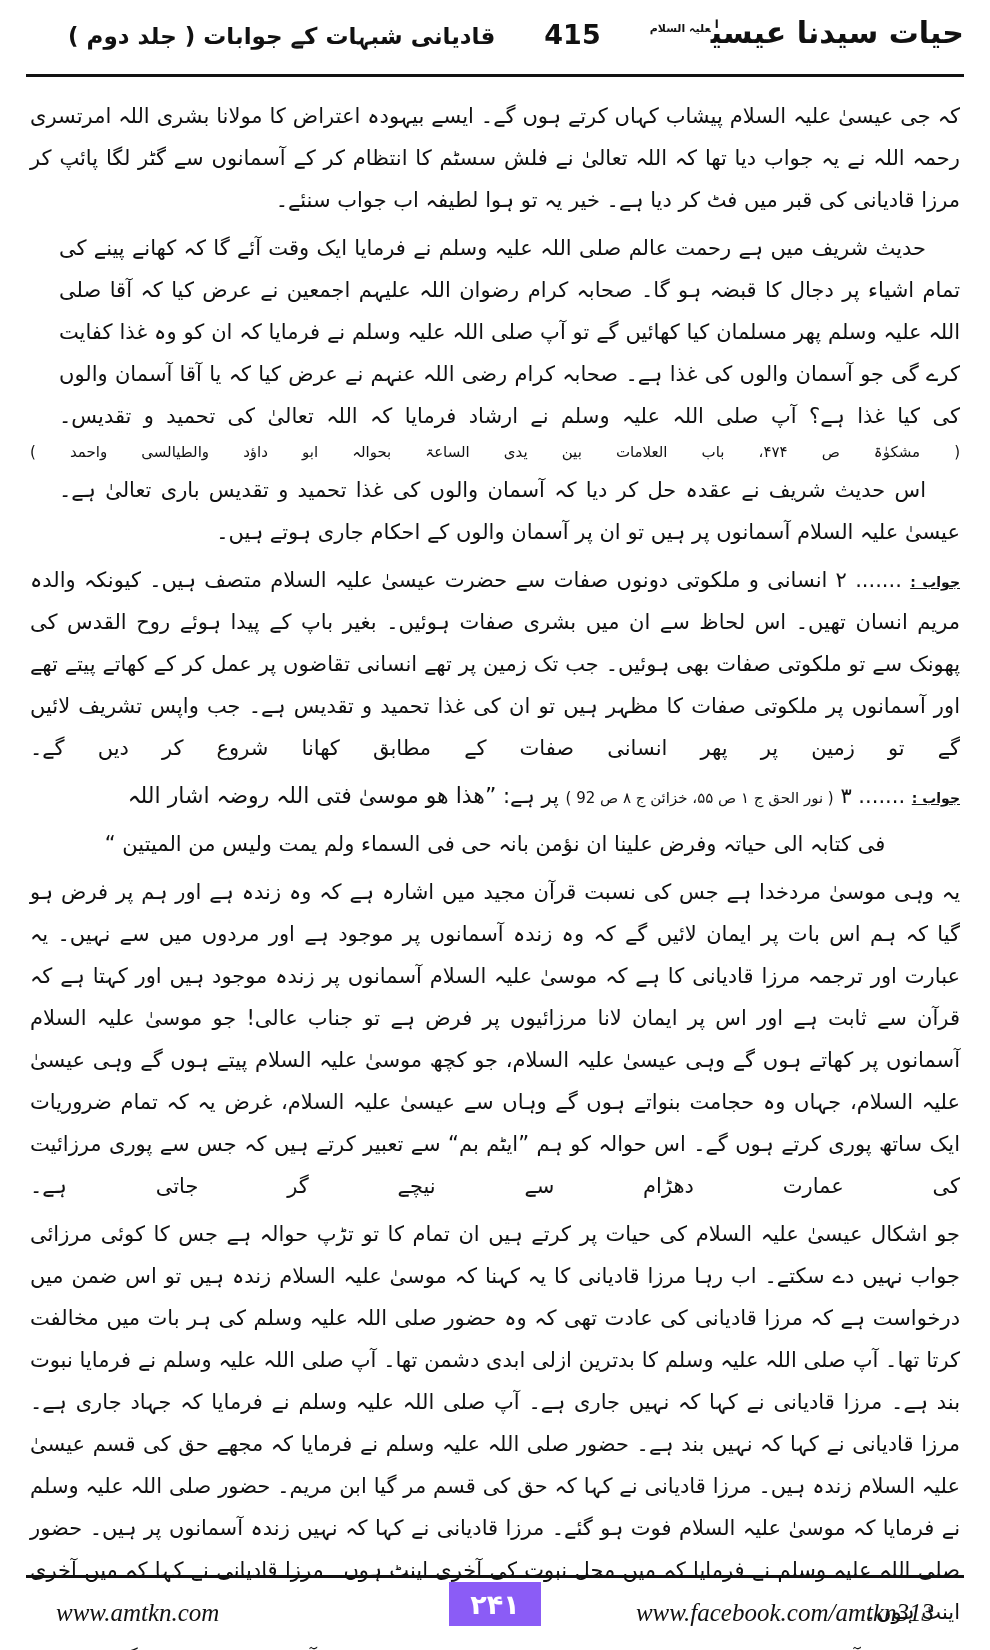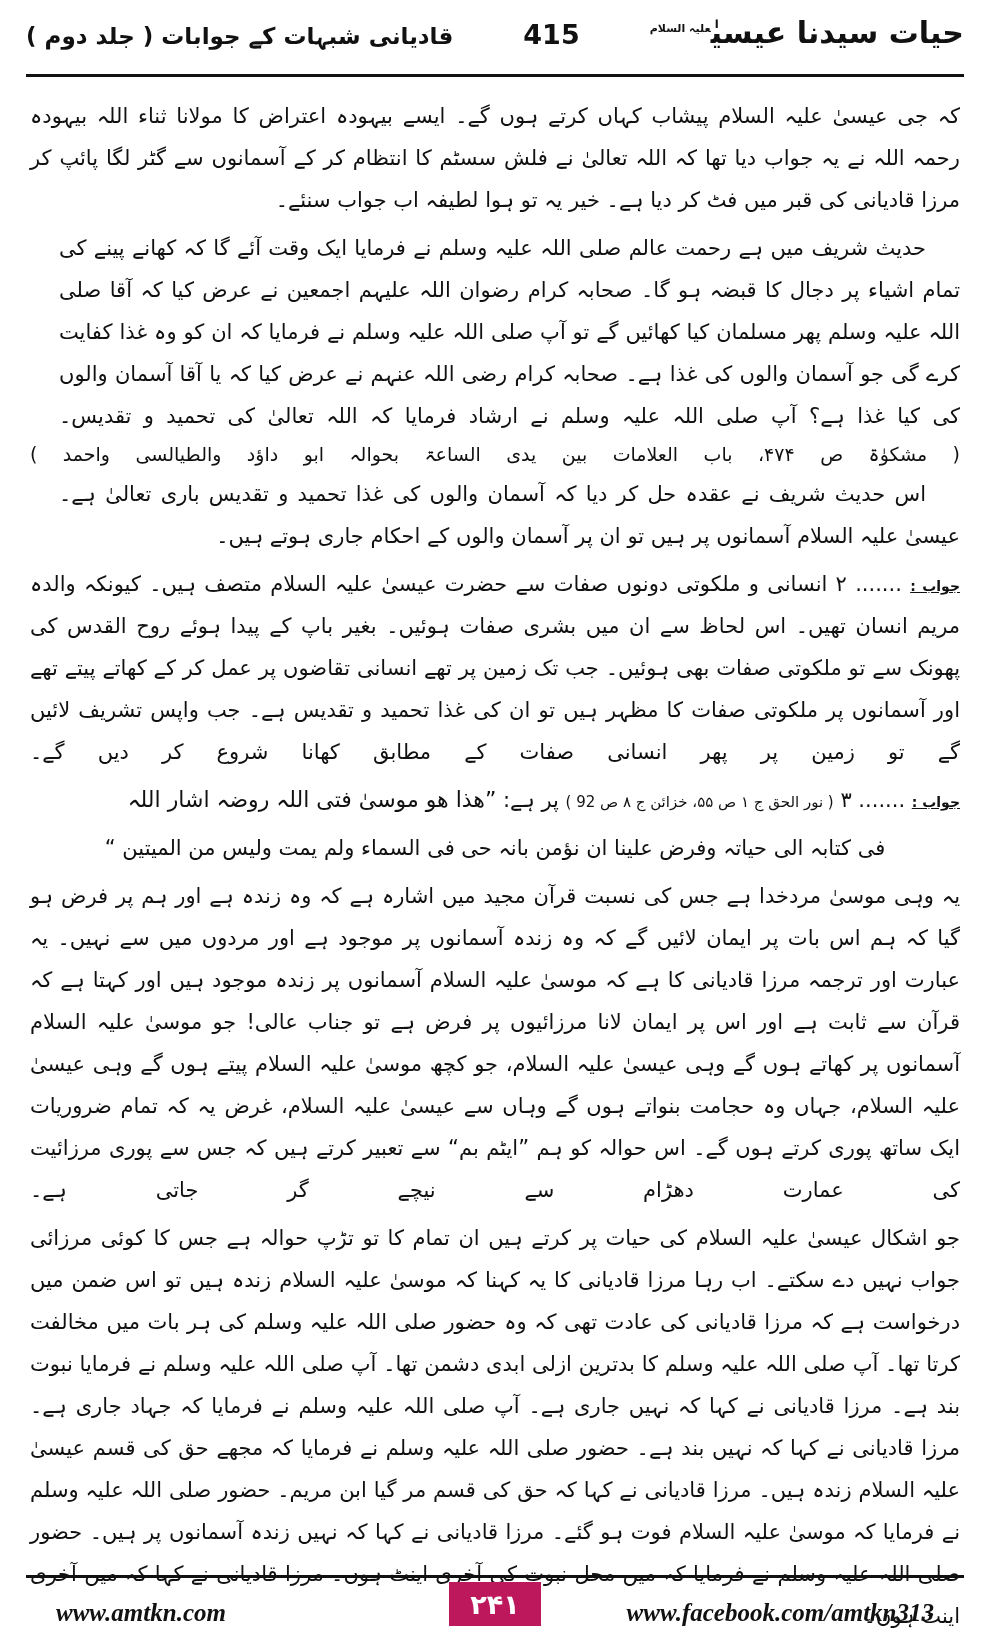--- a/index.html
+++ b/index.html
@@ -32,20 +32,21 @@
     margin: 12px 26px 0 26px;
     border-bottom: 3px solid #111;
     display: flex;
     align-items: flex-start;
     justify-content: space-between;
     direction: rtl;
   }
   .header-left, .header-right, .header-center {
     font-weight: bold;
     line-height: 1.1;
+    margin-left: 42px;
   }
   .header-right {
     font-size: 30px;
     letter-spacing: 0px;
     padding-top: 4px;
     white-space: nowrap;
   }
   .header-right .sup {
     font-size: 11px;
     vertical-align: super;
@@ -79,21 +80,21 @@
   p.para.indent { text-indent: 34px; margin-left: 29px; }
   p.para.last-right { text-align-last: right; }
   p.para.center     { text-align: center; text-align-last: center; }
 
   .ref {
     font-size: 15px;
     line-height: 1.6;
   }
   .ref-line {
     text-align: center;
-    font-size: 19px;
+    font-size: 15px;
     margin: 2px 0 8px 0;
   }
 
   .ans-label {
     font-weight: bold;
     text-decoration: underline;
     font-size: 14px;
   }
   .dots { letter-spacing: 2px; }
 
@@ -124,33 +125,33 @@
     border-top: 3px solid #111;
     padding-top: 8px;
     direction: ltr;
     display: flex;
     align-items: center;
     justify-content: space-between;
   }
   .footer .site {
     font-family: "Liberation Serif", serif;
     font-size: 25px;
-    font-weight: bold;
+    font-weight: normal;
     font-style: italic;
     color: #111;
     white-space: nowrap;
   }
   .footer .fb { padding-right: 30px; }
   .footer .www { padding-left: 30px; }
   .pagebox {
     position: absolute;
     left: 50%;
     transform: translateX(-50%);
     top: 4px;
-    background: #be185d;
+    background: #8b5cf6;
     color: #fff;
     width: 92px;
     height: 44px;
     display: flex;
     align-items: center;
     justify-content: center;
     font-size: 27px;
     font-weight: bold;
   }
 </style>
@@ -162,21 +163,21 @@
   <div class="header">
     <div class="header-right">
       <span>حیات سیدنا عیسیٰ</span><span class="sup">علیہ السلام</span>
     </div>
     <div class="header-center">415</div>
     <div class="header-left">قادیانی شبہات کے جوابات ( جلد دوم )</div>
   </div>
 
   <div class="content">
 
-    <p class="para last-right">کہ جی عیسیٰ علیہ السلام پیشاب کہاں کرتے ہوں گے۔ ایسے بیہودہ اعتراض کا مولانا ثناء اللہ بیہودہ رحمہ اللہ نے یہ جواب دیا تھا کہ اللہ تعالیٰ نے فلش سسٹم کا انتظام کر کے آسمانوں سے گٹر لگا پائپ کر مرزا قادیانی کی قبر میں فٹ کر دیا ہے۔ خیر یہ تو ہوا لطیفہ اب جواب سنئے۔</p>
+    <p class="para last-right">کہ جی عیسیٰ علیہ السلام پیشاب کہاں کرتے ہوں گے۔ ایسے بیہودہ اعتراض کا مولانا بشری اللہ امرتسری رحمہ اللہ نے یہ جواب دیا تھا کہ اللہ تعالیٰ نے فلش سسٹم کا انتظام کر کے آسمانوں سے گٹر لگا پائپ کر مرزا قادیانی کی قبر میں فٹ کر دیا ہے۔ خیر یہ تو ہوا لطیفہ اب جواب سنئے۔</p>
 
     <p class="para indent">حدیث شریف میں ہے رحمت عالم صلی اللہ علیہ وسلم نے فرمایا ایک وقت آئے گا کہ کھانے پینے کی تمام اشیاء پر دجال کا قبضہ ہو گا۔ صحابہ کرام رضوان اللہ علیہم اجمعین نے عرض کیا کہ آقا صلی اللہ علیہ وسلم پھر مسلمان کیا کھائیں گے تو آپ صلی اللہ علیہ وسلم نے فرمایا کہ ان کو وہ غذا کفایت کرے گی جو آسمان والوں کی غذا ہے۔ صحابہ کرام رضی اللہ عنہم نے عرض کیا کہ یا آقا آسمان والوں کی کیا غذا ہے؟ آپ صلی اللہ علیہ وسلم نے ارشاد فرمایا کہ اللہ تعالیٰ کی تحمید و تقدیس۔</p>
 
     <div class="ref-line">( مشکوٰۃ ص ۴۷۴، باب العلامات بین یدی الساعۃ بحوالہ ابو داؤد والطیالسی واحمد )</div>
 
     <p class="para indent last-right">اس حدیث شریف نے عقدہ حل کر دیا کہ آسمان والوں کی غذا تحمید و تقدیس باری تعالیٰ ہے۔ عیسیٰ علیہ السلام آسمانوں پر ہیں تو ان پر آسمان والوں کے احکام جاری ہوتے ہیں۔</p>
 
     <p class="para">
       <span class="ans-label">جواب :</span>
       <span class="dots">.......</span>

